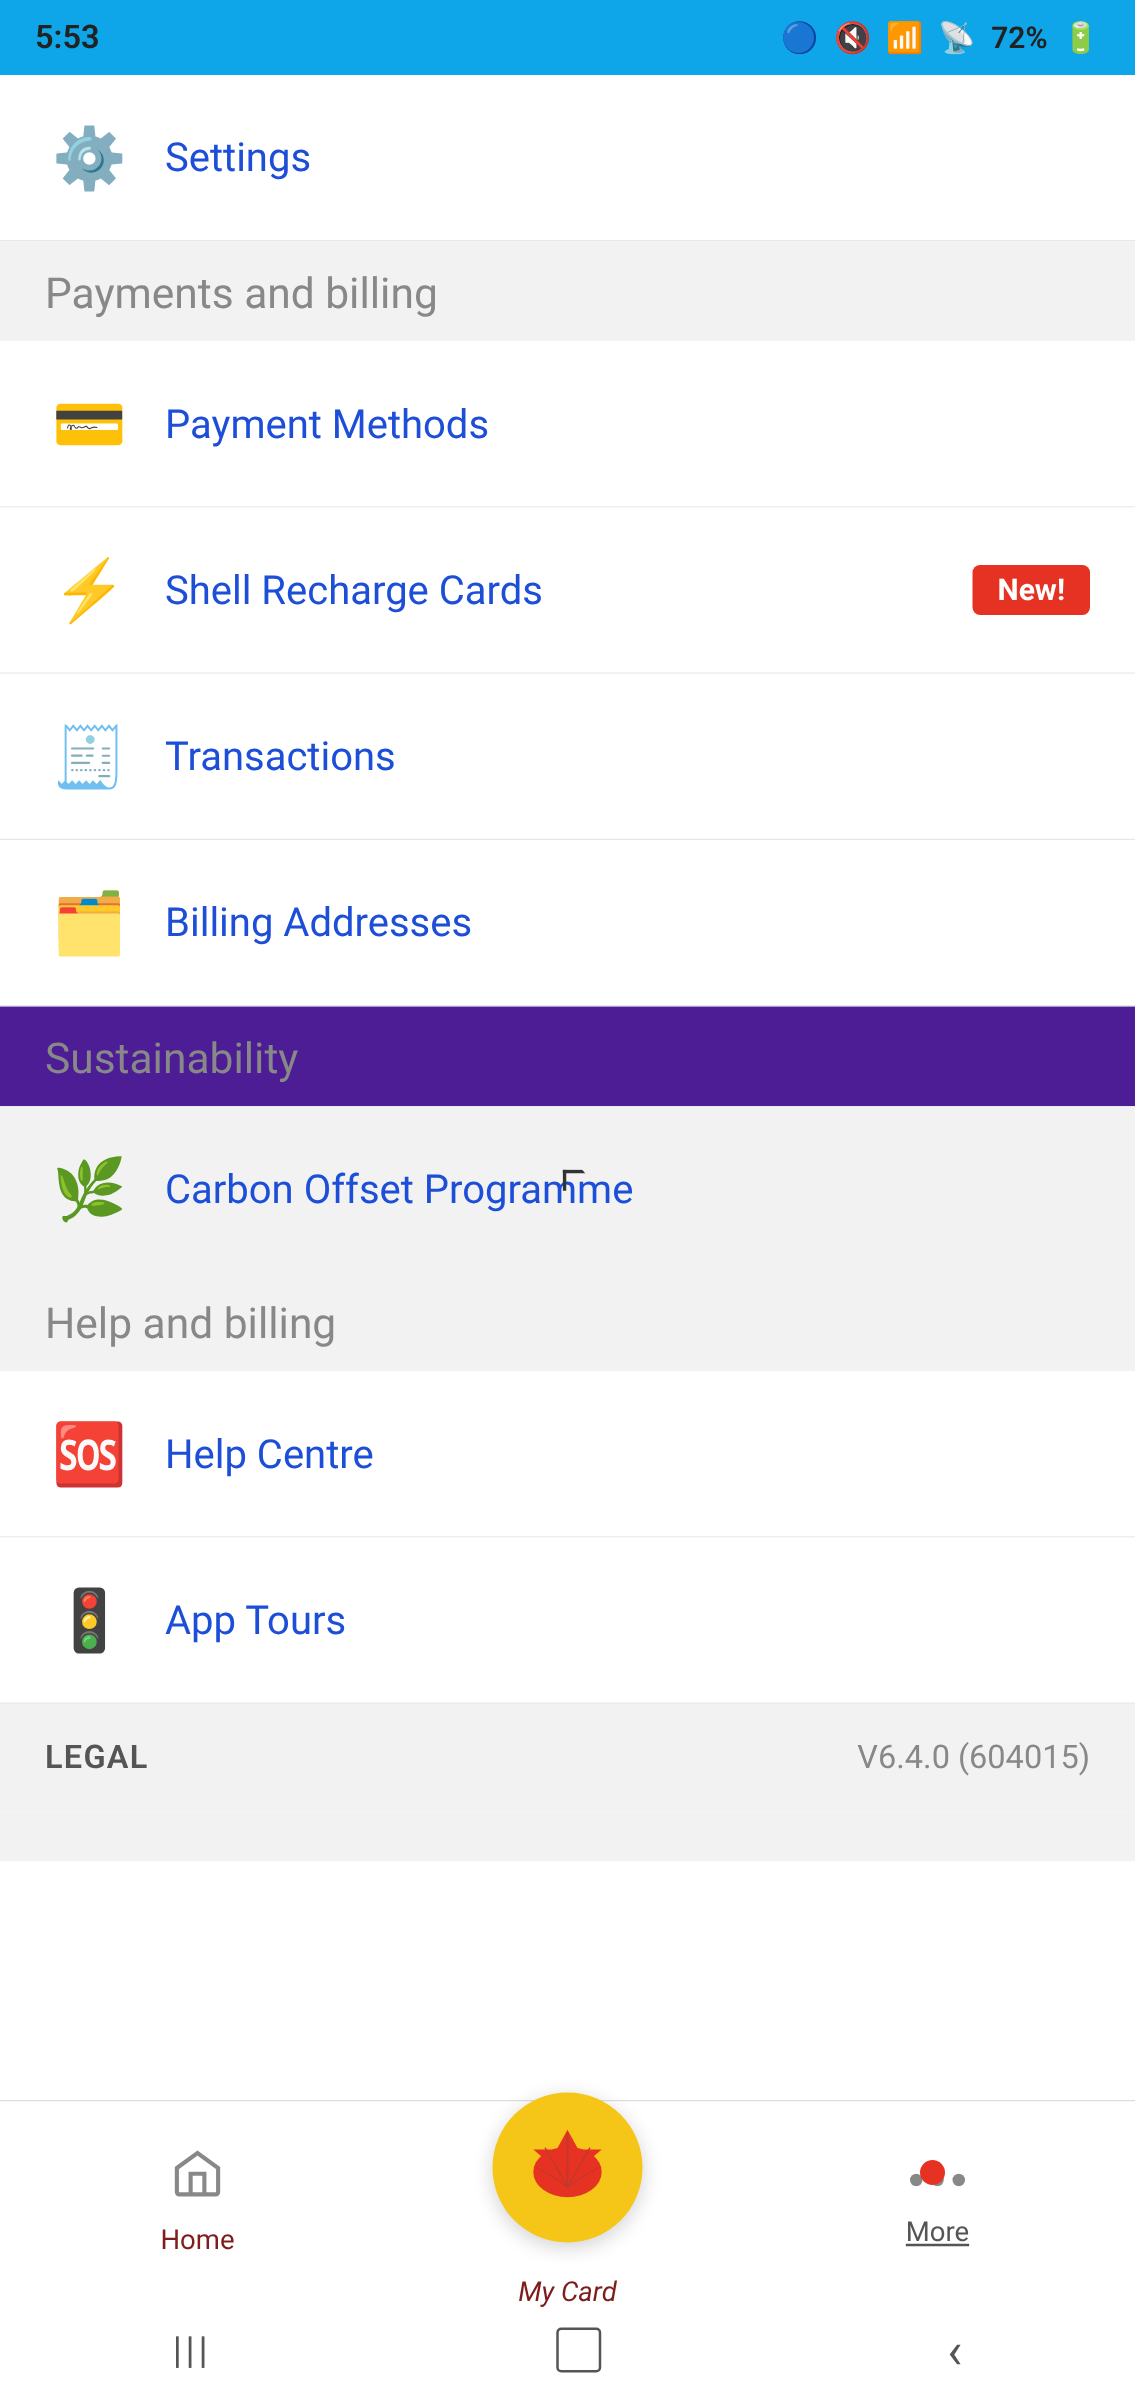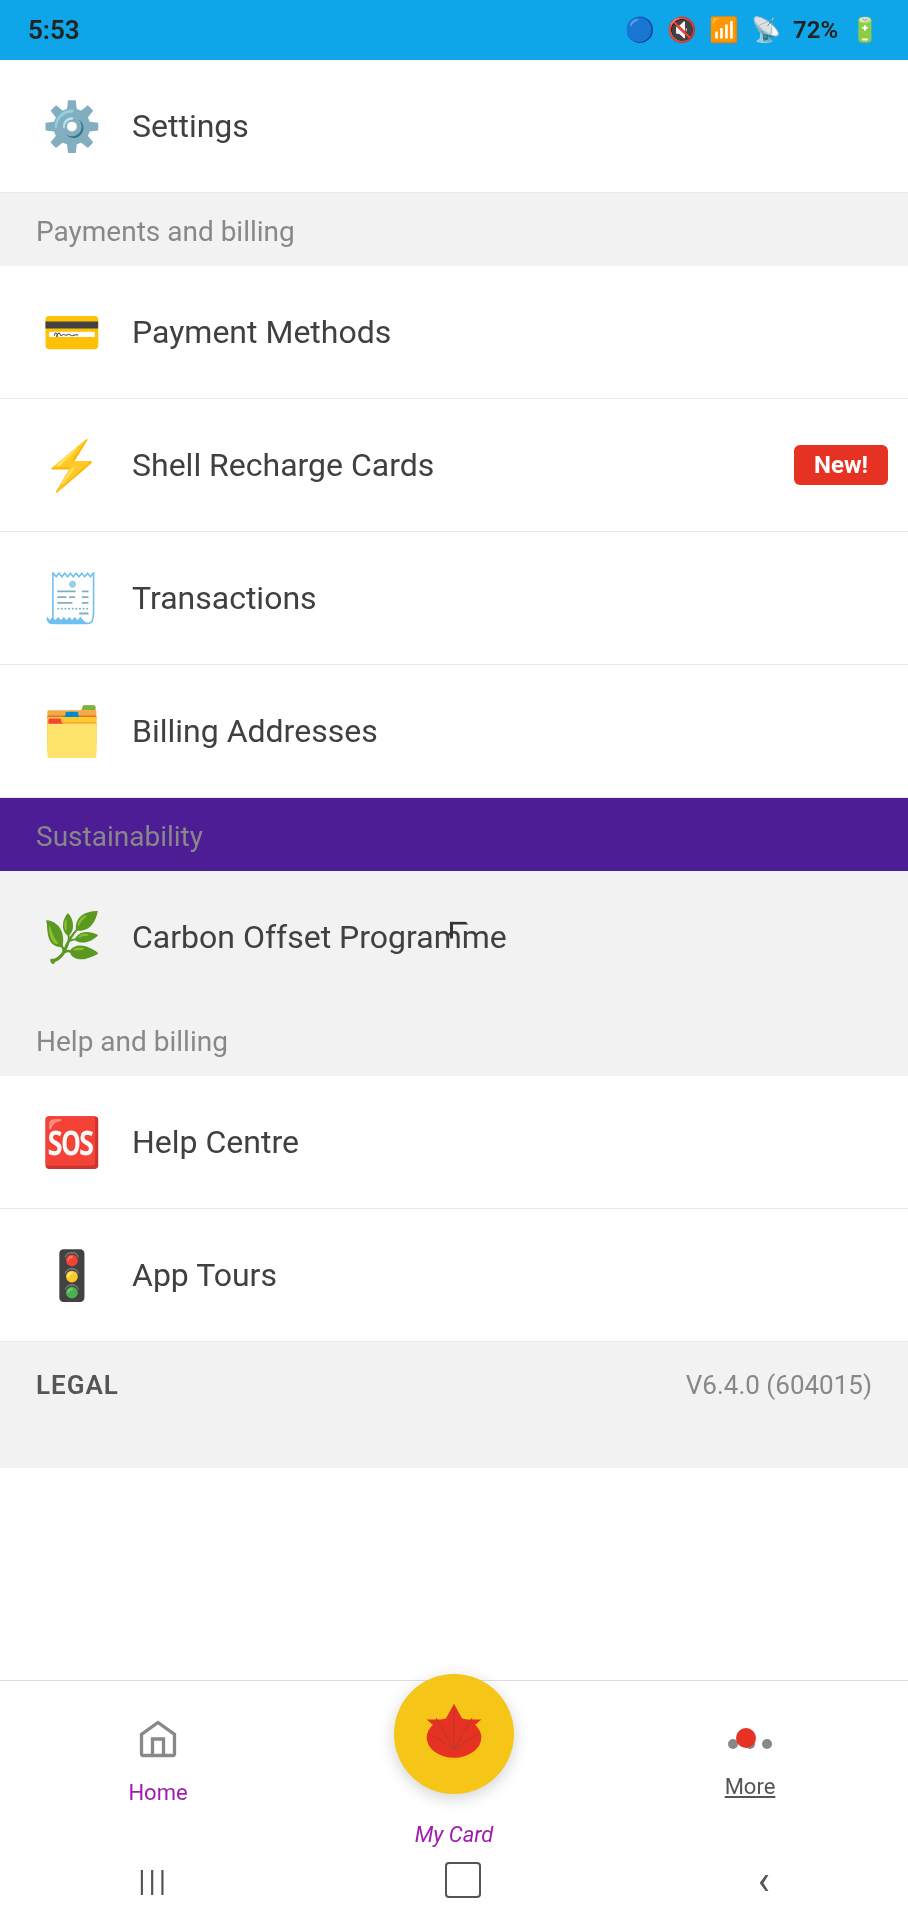--- a/index.html
+++ b/index.html
@@ -46,21 +46,21 @@
       align-items: center;
       padding: 32px 36px;
       background: #fff;
       border-bottom: 1px solid #e8e8e8;
     }
 
     
     .section-header {
       background: #f2f2f2;
       padding: 22px 36px 18px;
-      font-size: 28px;
+      font-size: 34px;
       color: #888;
       font-weight: 400;
     }
 
     
     .menu-item {
       display: flex;
       align-items: center;
       padding: 30px 36px;
       background: #fff;
@@ -74,28 +74,28 @@
       height: 72px;
       display: flex;
       align-items: center;
       justify-content: center;
       font-size: 48px;
       flex-shrink: 0;
     }
 
     .menu-label {
       font-size: 32px;
-      color: #404040;
+      color: #1d4ed8;
       margin-left: 24px;
       font-weight: 400;
     }
 
     .new-badge {
       position: absolute;
-      right: 20px;
+      right: 36px;
       background: #e63222;
       color: #fff;
       font-size: 24px;
       font-weight: 700;
       padding: 6px 20px;
       border-radius: 6px;
     }
 
     
     .sustainability-section {
@@ -150,21 +150,21 @@
     }
 
     .nav-icon {
       font-size: 44px;
       color: #888;
       position: relative;
     }
 
     .nav-label {
       font-size: 22px;
-      color: #a21caf;
+      color: #7f1d1d;
     }
 
     .nav-item.active .nav-icon,
     .nav-item.active .nav-label {
       color: #555;
       text-decoration: underline;
     }
 
     
     .nav-center {

